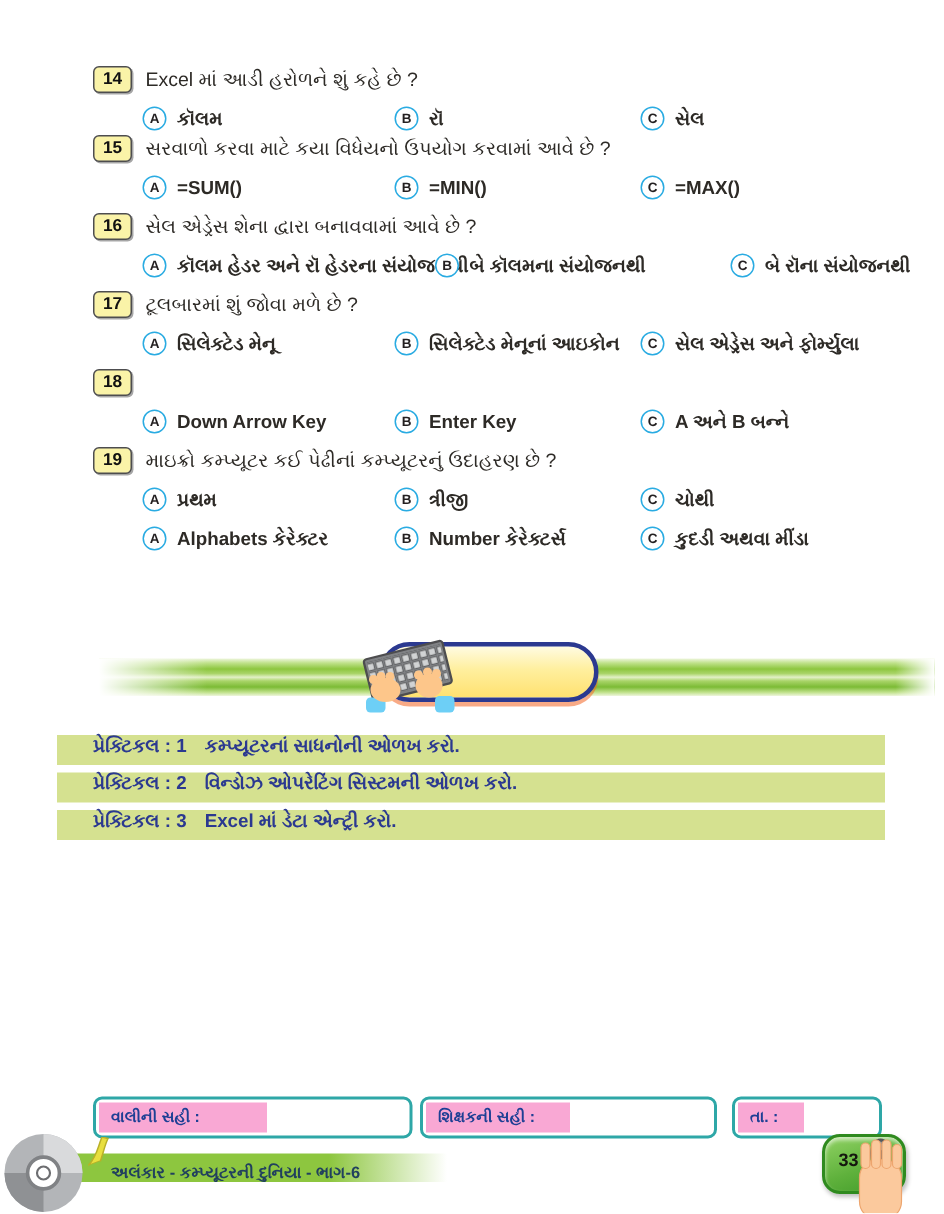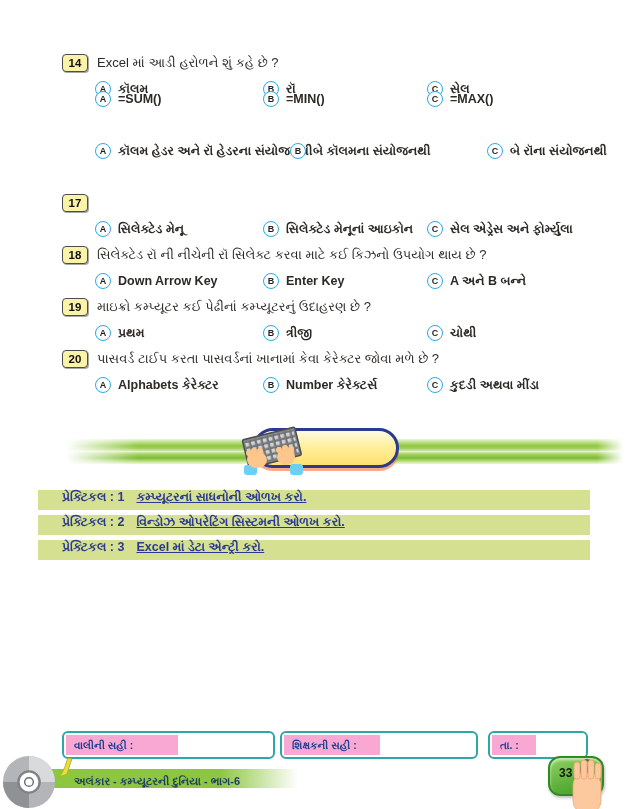--- a/index.html
+++ b/index.html
@@ -53,21 +53,21 @@
     white-space:nowrap;
   }
   .lab-kb { position:absolute; left:-16px; top:-7px; }
 
   
   .prac-bar {
     position:absolute; left:38px; width:552px; height:20px; background:#d5e190;
     display:flex; align-items:flex-start;
   }
   .prac-label { margin-left:24px; font-size:12.5px; font-weight:bold; color:#2b3990; white-space:nowrap; }
-  .prac-text  { margin-left:12px; font-size:12.5px; font-weight:bold; color:#2b3990; white-space:nowrap;text-decoration:underline; }
+  .prac-text  { margin-left:12px; font-size:12.5px; font-weight:bold; color:#2b3990; white-space:nowrap; }
 
   
   .sig-box {
     position:absolute; top:731px; height:24px; background:#fff;
     border:2px solid #2ea7a7; border-radius:6px;
   }
   .sig-label {
     position:absolute; left:2px; top:2px; bottom:2px; background:#f9a8d4;
     display:flex; align-items:center; padding-left:8px;
     font-size:10.5px; font-weight:bold; color:#1d3f94; white-space:nowrap;
@@ -92,21 +92,21 @@
     box-shadow:inset 0 2px 3px rgba(255,255,255,.65), 1px 2px 3px rgba(0,0,0,.25);
   }
   .page-num { position:absolute; left:9px; top:8px; font-size:12px; font-weight:bold; color:#15180f; }
   .hand { position:absolute; left:562px; top:758px; }
 </style>
 </head>
 <body>
 
 <div class="page">
 
-  <div class="q-block" style="top:50px">
+  <div class="q-block" style="top:40px">
     <div class="q-row">
       <span class="q-badge">14</span>
       <span class="q-text">Excel માં આડી હરોળને શું કહે છે ?</span>
     </div>
     <div class="opts">
       <span class="opt c1">
           <span class="circ">A</span>
           <span class="otxt">કૉલમ</span>
         </span>
       <span class="opt c2">
@@ -114,77 +114,85 @@
           <span class="otxt">રૉ</span>
         </span>
       <span class="opt c3">
           <span class="circ">C</span>
           <span class="otxt">સેલ</span>
         </span>
     </div>
   </div>
 
   <div class="q-block" style="top:86px">
+    <div class="q-row">
+      <span class="q-badge">15</span>
+      <span class="q-text">સરવાળો કરવા માટે કયા વિધેયનો ઉપયોગ કરવામાં આવે છે ?</span>
+    </div>
     <div class="opts">
       <span class="opt c1">
           <span class="circ">A</span>
           <span class="otxt">=SUM()</span>
         </span>
       <span class="opt c2">
           <span class="circ">B</span>
           <span class="otxt">=MIN()</span>
         </span>
       <span class="opt c3">
           <span class="circ">C</span>
           <span class="otxt">=MAX()</span>
         </span>
     </div>
   </div>
 
   <div class="q-block" style="top:138px">
+    <div class="q-row">
+      <span class="q-badge">16</span>
+      <span class="q-text">સેલ એડ્રેસ શેના દ્વારા બનાવવામાં આવે છે ?</span>
+    </div>
     <div class="opts wide">
       <span class="opt c1">
           <span class="circ">A</span>
           <span class="otxt">કૉલમ હેડર અને રૉ હેડરના સંયોજનથી</span>
         </span>
       <span class="opt c2">
           <span class="circ">B</span>
           <span class="otxt">બે કૉલમના સંયોજનથી</span>
         </span>
       <span class="opt c3">
           <span class="circ">C</span>
           <span class="otxt">બે રૉના સંયોજનથી</span>
         </span>
     </div>
   </div>
 
   <div class="q-block" style="top:190px">
     <div class="q-row">
       <span class="q-badge">17</span>
+      <span class="q-text">ટૂલબારમાં શું જોવા મળે છે ?</span>
     </div>
     <div class="opts">
       <span class="opt c1">
           <span class="circ">A</span>
           <span class="otxt">સિલેક્ટેડ મેનૂ</span>
         </span>
       <span class="opt c2">
           <span class="circ">B</span>
           <span class="otxt">સિલેક્ટેડ મેનૂનાં આઇકોન</span>
         </span>
       <span class="opt c3">
           <span class="circ">C</span>
           <span class="otxt">સેલ એડ્રેસ અને ફોર્મ્યુલા</span>
         </span>
     </div>
   </div>
 
   <div class="q-block" style="top:242px">
     <div class="q-row">
       <span class="q-badge">18</span>
-      <span class="q-text">સિલેક્ટેડ રૉ ની નીચેની રૉ સિલેક્ટ કરવા માટે કઈ કિઝનો ઉપયોગ થાય છે ?</span>
     </div>
     <div class="opts">
       <span class="opt c1">
           <span class="circ">A</span>
           <span class="otxt">Down Arrow Key</span>
         </span>
       <span class="opt c2">
           <span class="circ">B</span>
           <span class="otxt">Enter Key</span>
         </span>
@@ -210,24 +218,20 @@
           <span class="otxt">ત્રીજી</span>
         </span>
       <span class="opt c3">
           <span class="circ">C</span>
           <span class="otxt">ચોથી</span>
         </span>
     </div>
   </div>
 
   <div class="q-block" style="top:346px">
-    <div class="q-row">
-      <span class="q-badge">20</span>
-      <span class="q-text">પાસવર્ડ ટાઈપ કરતા પાસવર્ડનાં ખાનામાં કેવા કેરેક્ટર જોવા મળે છે ?</span>
-    </div>
     <div class="opts">
       <span class="opt c1">
           <span class="circ">A</span>
           <span class="otxt">Alphabets કેરેક્ટર</span>
         </span>
       <span class="opt c2">
           <span class="circ">B</span>
           <span class="otxt">Number કેરેક્ટર્સ</span>
         </span>
       <span class="opt c3">

